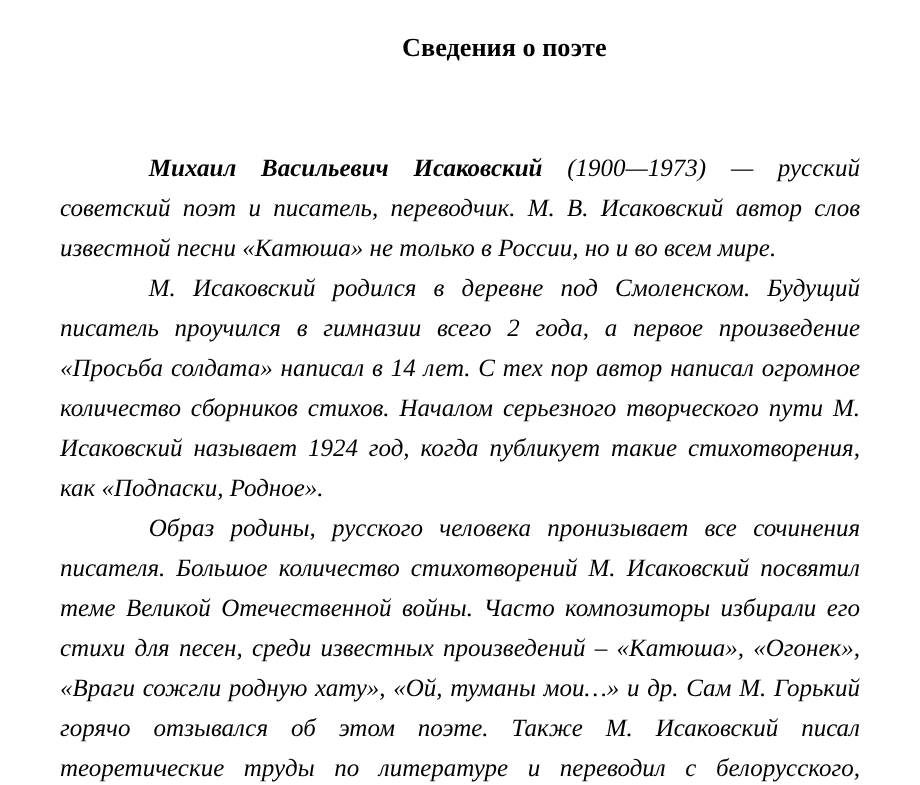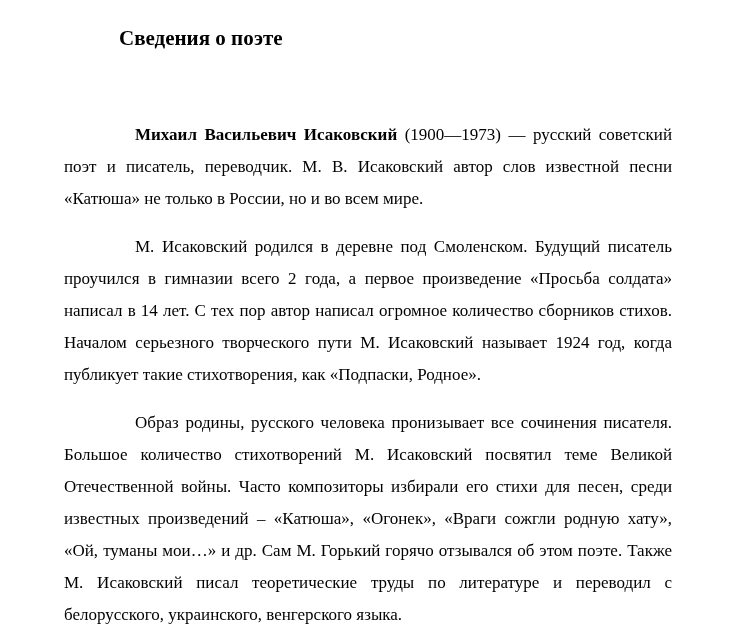--- a/index.html
+++ b/index.html
@@ -19,29 +19,31 @@
     padding: 22px 48px 0 48px;
     background: #ffffff;
     color: #000000;
     font-family: "Liberation Serif", "DejaVu Serif", serif;
   }
   .doc-title {
     margin: 0 0 65px 0;
     font-size: 21px;
     line-height: 32px;
     font-weight: bold;
+    text-align: center;
     text-indent: 71px; 
     white-space: nowrap;
   }
   .doc-body p {
-    margin: 16px;
-    font-size: 17px;
+    margin: 0;
+    font-size: 20px;
     line-height: 32px;
     text-align: justify;
     text-indent: 71px;
+    font-style: italic;
   }
   .doc-body p span.bold {
     font-weight: bold;
   }
 </style>
 </head>
 <body>
 
 <div class="page">
   <h1 class="doc-title">Сведения о поэте</h1>

